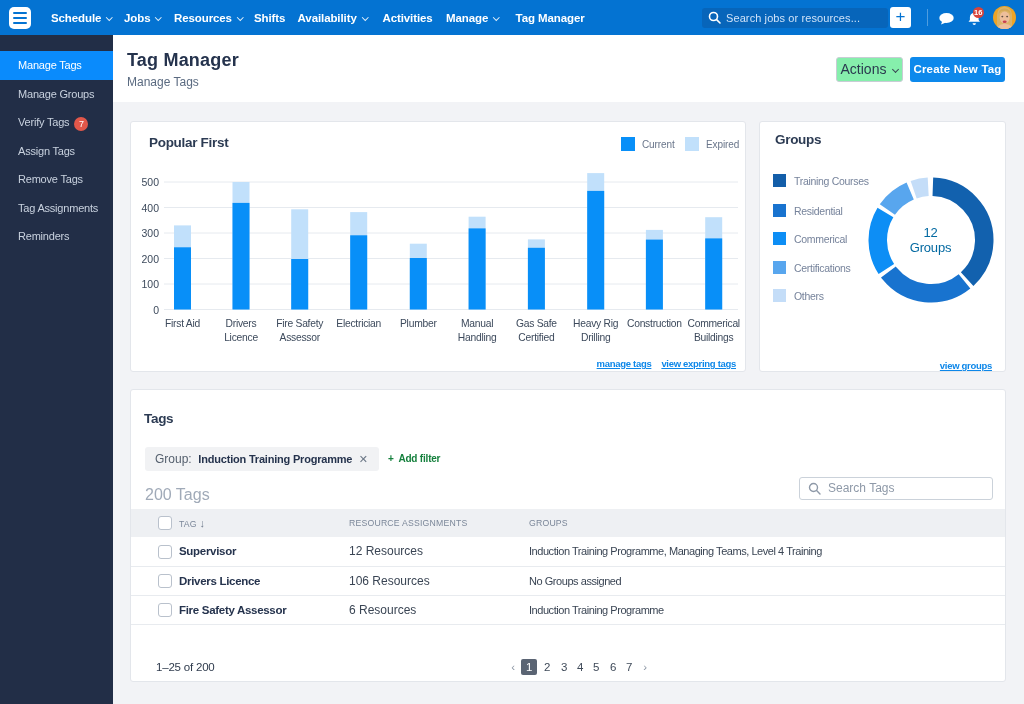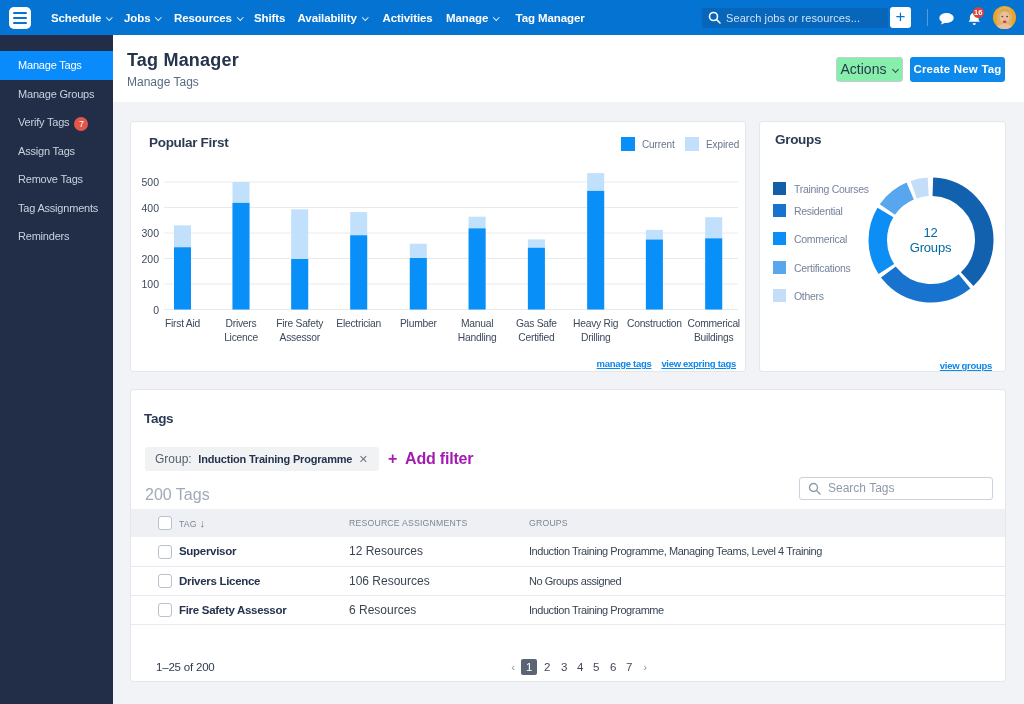--- a/index.html
+++ b/index.html
@@ -40,21 +40,21 @@
 .leg{position:absolute;top:15px;display:flex;align-items:center;font-size:10px;letter-spacing:-.1px;color:#69758a;}
 .leg .sq{width:14px;height:14px;margin-right:7px;}
 
 .gleg{position:absolute;left:13px;display:flex;align-items:center;font-size:10.5px;letter-spacing:-.3px;color:#76839b;}
 .gleg .sq{width:13px;height:13px;margin-right:8px;}
 .donut-label{position:absolute;left:130px;top:104px;width:81px;text-align:center;font-size:13px;letter-spacing:-.2px;color:#0369a1;line-height:14.5px;font-weight:400;}
 
 .chip{position:absolute;left:14px;top:57px;width:234px;height:24px;background:#f1f2f4;border-radius:3px;font-size:12px;line-height:24px;color:#55606e;}
 .chip b{color:#25334d;font-size:11px;letter-spacing:-.2px;}
 .chip .x{position:absolute;right:11px;top:0;color:#6b7786;font-size:11px;}
-.addfilter{position:absolute;left:257px;top:57px;height:24px;line-height:24px;color:#a21caf;font-size:16px;font-weight:700;letter-spacing:-.2px;}
+.addfilter{position:absolute;left:257px;top:57px;height:24px;line-height:24px;color:#15803d;font-size:10px;font-weight:700;letter-spacing:-.2px;}
 .counttags{position:absolute;left:14px;top:96px;font-size:16px;color:#a0aab8;}
 .searchtags{position:absolute;left:668px;top:87px;width:194px;height:23px;border:1px solid #cbd2da;border-radius:3px;background:#fff;font-size:12px;color:#8e99a8;line-height:21px;padding-left:28px;}
 .searchtags svg{position:absolute;left:8px;top:4px;}
 table.tags{position:absolute;left:0;top:119px;width:874px;border-collapse:collapse;table-layout:fixed;}
 table.tags th{background:#eef0f3;height:28px;font-size:8.7px;color:#7b8799;font-weight:400;text-align:left;letter-spacing:.2px;}
 table.tags td{height:29px;font-size:12px;color:#3a4554;border-bottom:1px solid #e8ebef;}
 table.tags td.name{font-weight:700;color:#25334d;font-size:11.5px;letter-spacing:-.3px;}
 table.tags td.gc{font-size:11px;letter-spacing:-.45px;}
 .cb{display:inline-block;width:14px;height:14px;border:1px solid #b9c1cc;border-radius:3px;background:#fff;vertical-align:middle;}
 .pager{position:absolute;left:0;top:263px;width:874px;height:29px;font-size:11.5px;letter-spacing:-.2px;color:#2f3b4d;}
@@ -194,21 +194,21 @@
       <text x="523.4" y="205">Construction</text>
       <text x="582.7" y="205">Commerical</text>
         <text x="582.7" y="219">Buildings</text>
     </g>
   </svg>
   <div class="abs" style="right:9px;top:231px;"><span class="link">manage tags</span><span style="display:inline-block;width:10px;"></span><span class="link">view expring tags</span></div>
 </div>
 
 <div class="card" id="groupcard">
   <div class="cardtitle abs" style="left:15px;top:10px;">Groups</div>
-  <div class="gleg" style="top:60px;"><span class="sq" style="background:#135ea9"></span>Training Courses</div>
+  <div class="gleg" style="top:52px;"><span class="sq" style="background:#135ea9"></span>Training Courses</div>
   <div class="gleg" style="top:82px;"><span class="sq" style="background:#1873cf"></span>Residential</div>
   <div class="gleg" style="top:110px;"><span class="sq" style="background:#0d8ef5"></span>Commerical</div>
   <div class="gleg" style="top:139px;"><span class="sq" style="background:#58a6ee"></span>Certifications</div>
   <div class="gleg" style="top:167px;"><span class="sq" style="background:#c4ddf8"></span>Others</div>
   <svg class="abs" style="left:105.5px;top:53px" width="130" height="130" viewBox="0 0 130 130">
     <g fill="none" stroke-width="18.5">
       <circle cx="65" cy="65" r="53.25" stroke="#1261ae" stroke-dasharray="125.5 334.58" transform="rotate(-88 65 65)"></circle>
       <circle cx="65" cy="65" r="53.25" stroke="#1873cf" stroke-dasharray="85.5 334.58" transform="rotate(51 65 65)"></circle>
       <circle cx="65" cy="65" r="53.25" stroke="#0d8ef5" stroke-dasharray="59.5 334.58" transform="rotate(147 65 65)"></circle>
       <circle cx="65" cy="65" r="53.25" stroke="#58a6ee" stroke-dasharray="29.7 334.58" transform="rotate(215 65 65)"></circle>

